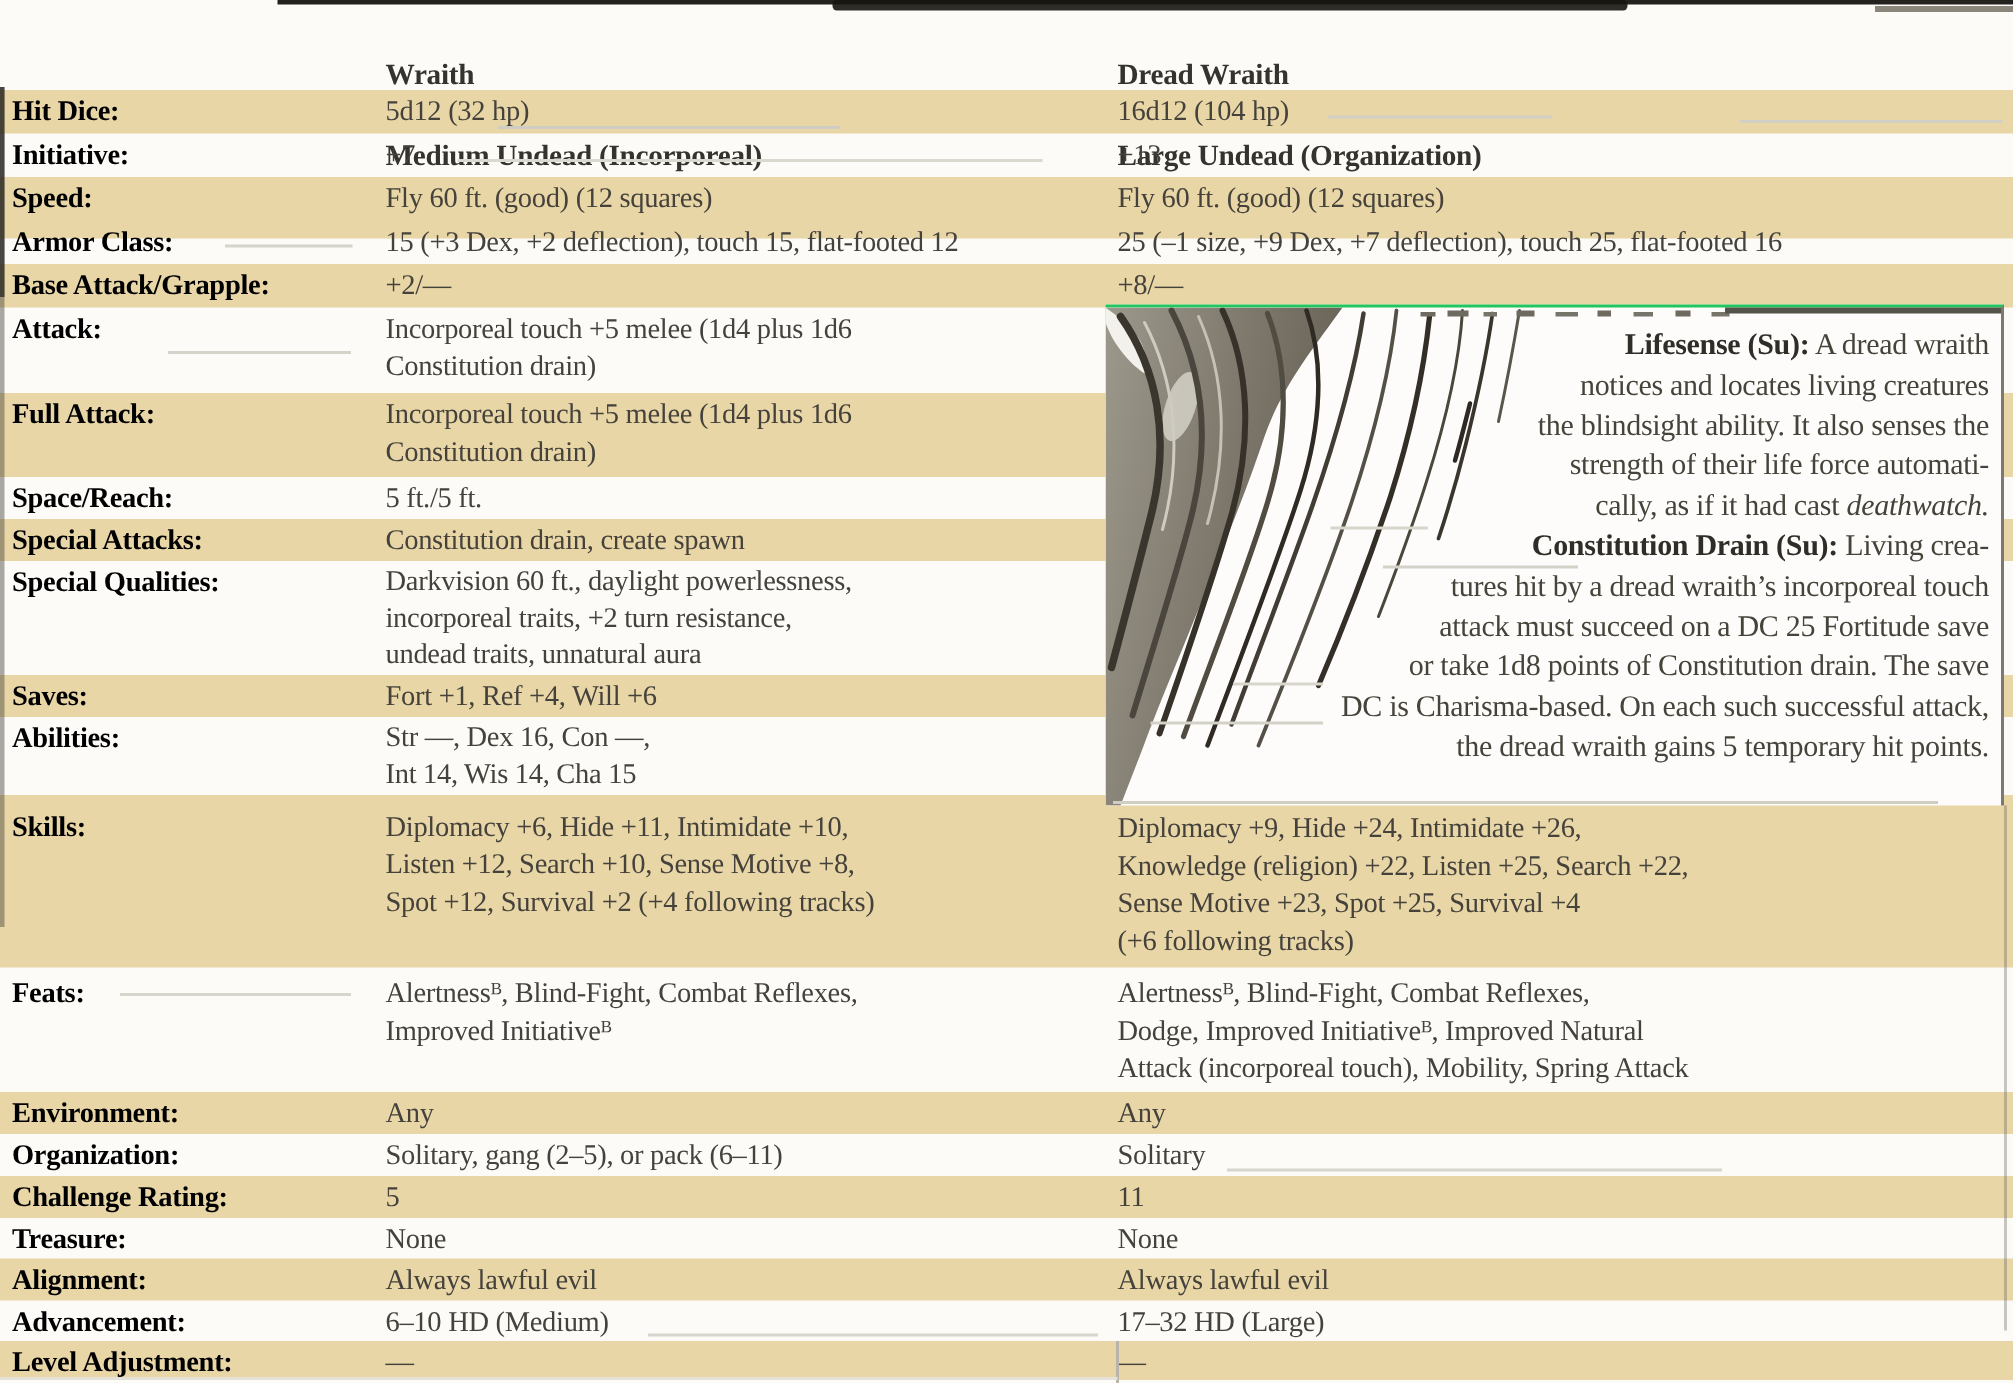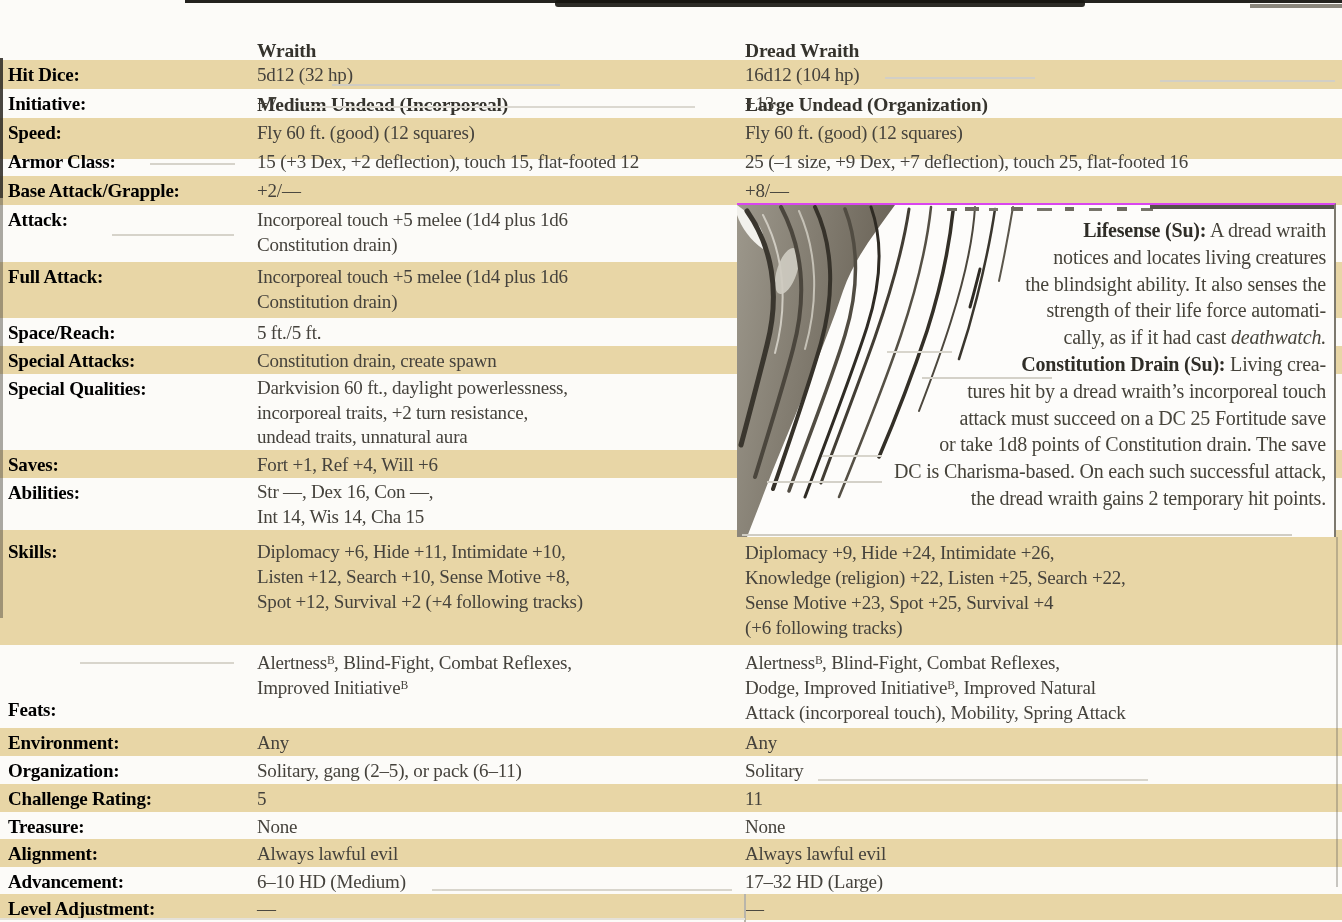--- a/index.html
+++ b/index.html
@@ -19,21 +19,21 @@
   .cell.label{left:8px;width:230px;font-weight:bold;color:#000000;}
   .cell.w{left:257px;width:497px;}
   .cell.d{left:745px;width:592px;}
   .pad9{padding-top:9px;}
   .hdr .cell{font-weight:bold;color:#35332d;line-height:27px;font-size:19.5px;}
 
   
   .overlay{
     position:absolute;left:737px;top:203px;width:599px;height:334px;
     background:#fdfcfa;z-index:5;
-    border-top:2px solid #d946ef;border-right:2px solid #7d796e;
+    border-top:2px solid #22c55e;border-right:2px solid #7d796e;
     box-sizing:border-box;
   }
   .illu{position:absolute;left:0;top:0;width:288px;height:332px;}
   .sb-text{
     position:absolute;left:0;top:12px;right:8px;text-align:right;
     font-size:20px;line-height:26.8px;color:#46433a;letter-spacing:-0.2px;
   }
   .sb-line{height:26.8px;white-space:nowrap;}
   .sb-b{font-weight:bold;color:#2f2d27;}
   .sb-i{font-style:italic;}
@@ -127,21 +127,21 @@
     <div class="cell label pad9">Skills:</div>
     <div class="cell w pad9">Diplomacy +6, Hide +11, Intimidate +10,
 Listen +12, Search +10, Sense Motive +8,
 Spot +12, Survival +2 (+4 following tracks)</div>
     <div class="cell d" style="padding-top:10px;">Diplomacy +9, Hide +24, Intimidate +26,
 Knowledge (religion) +22, Listen +25, Search +22,
 Sense Motive +23, Spot +25, Survival +4
 (+6 following tracks)</div>
   </div>
   <div class="row" style="top:645px;height:83px;">
-    <div class="cell label" style="padding-top:5px;margin-top:47px;">Feats:</div>
+    <div class="cell label" style="padding-top:5px;">Feats:</div>
     <div class="cell w" style="padding-top:5px;">Alertnessᴮ, Blind-Fight, Combat Reflexes,
 Improved Initiativeᴮ</div>
     <div class="cell d" style="padding-top:5px;">Alertnessᴮ, Blind-Fight, Combat Reflexes,
 Dodge, Improved Initiativeᴮ, Improved Natural
 Attack (incorporeal touch), Mobility, Spring Attack</div>
   </div>
   <div class="row tan" style="top:728px;height:28px;">
     <div class="cell label">Environment:</div>
     <div class="cell w">Any</div>
     <div class="cell d">Any</div>
@@ -227,21 +227,21 @@
       <div class="sb-line"><span class="sb-b">Lifesense (Su):</span><span> A dread wraith</span></div>
       <div class="sb-line">notices and locates living creatures</div>
       <div class="sb-line">the blindsight ability. It also senses the</div>
       <div class="sb-line">strength of their life force automati-</div>
       <div class="sb-line"><span>cally, as if it had cast </span><span class="sb-i">deathwatch.</span></div>
       <div class="sb-line"><span class="sb-b">Constitution Drain (Su):</span><span> Living crea-</span></div>
       <div class="sb-line">tures hit by a dread wraith’s incorporeal touch</div>
       <div class="sb-line">attack must succeed on a DC 25 Fortitude save</div>
       <div class="sb-line">or take 1d8 points of Constitution drain. The save</div>
       <div class="sb-line">DC is Charisma-based. On each such successful attack,</div>
-      <div class="sb-line">the dread wraith gains 2 temporary hit points.</div>
+      <div class="sb-line">the dread wraith gains 5 temporary hit points.</div>
     </div>
 
     <div class="art" style="left:210px;top:3px;width:10px;height:3px;background:#6e6a60;"></div>
     <div class="art" style="left:228px;top:2px;width:14px;height:4px;background:#6e6a60;"></div>
     <div class="art" style="left:252px;top:3px;width:9px;height:3px;background:#77746a;"></div>
     <div class="art" style="left:274px;top:2px;width:12px;height:4px;background:#6e6a60;"></div>
     <div class="art" style="left:300px;top:3px;width:15px;height:3px;background:#77746a;"></div>
     <div class="art" style="left:328px;top:2px;width:9px;height:4px;background:#6e6a60;"></div>
     <div class="art" style="left:352px;top:3px;width:13px;height:3px;background:#77746a;"></div>
     <div class="art" style="left:380px;top:2px;width:10px;height:4px;background:#6e6a60;"></div>

